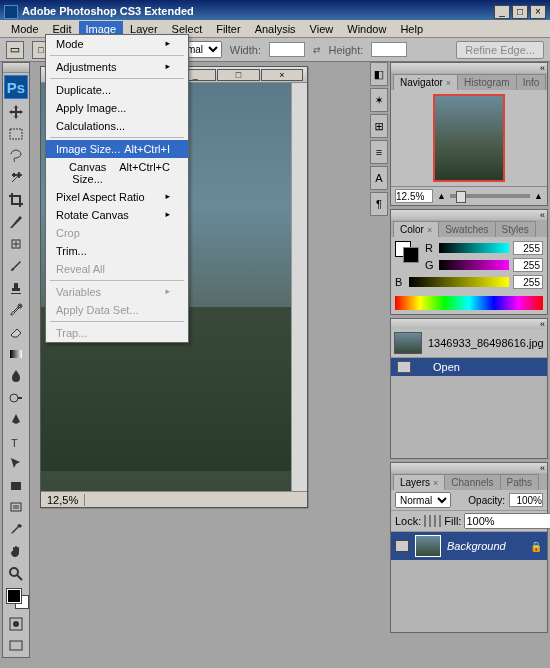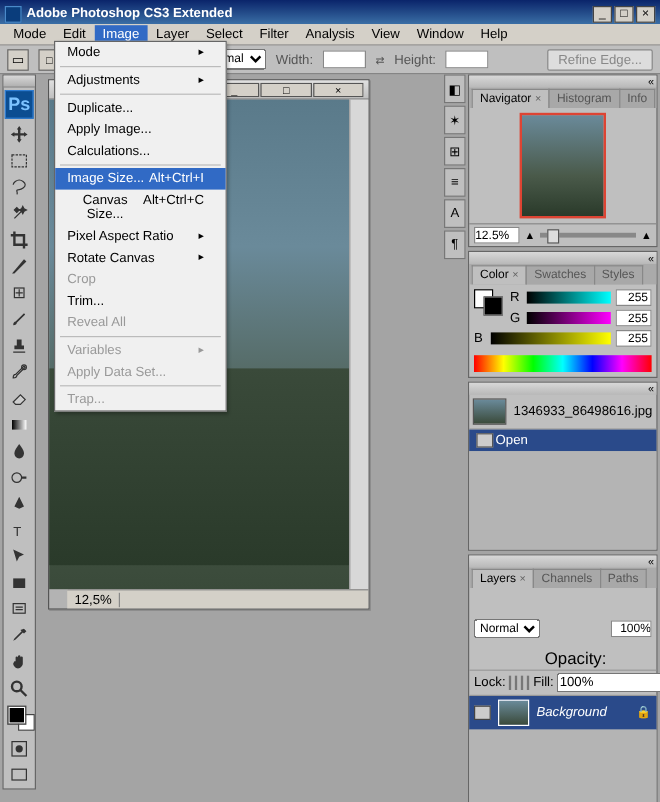--- a/index.html
+++ b/index.html
@@ -34,21 +34,21 @@
 .toolbox .bg { width: 14px; height: 14px; background: #fff; border: 1px solid #444; position: relative; margin-top: -8px; margin-left: 8px; }
 .toolbox .ps-logo { width: 24px; height: 24px; margin: 2px auto; background: #0b4d91; border: 1px solid #2e7cd1; color: #7cc3ff; display: flex; align-items: center; justify-content: center; font-weight: bold; font-size: 15px; }
 
 .doc-window { position: absolute; left: 40px; top: 4px; width: 268px; height: 442px; background: #b3b3b3; border: 1px solid #555; box-shadow: 1px 1px 0 #888; }
 .doc-title { background: linear-gradient(#e0e0e0, #c0c0c0); height: 16px; display: flex; align-items: center; padding: 0 4px; border-bottom: 1px solid #888; }
 .doc-title span { flex: 1; overflow: hidden; white-space: nowrap; }
 .doc-title .win-btns { display: flex; gap: 1px; }
 .doc-title .wb { width: 14px; height: 12px; background: #d4d0c8; border: 1px solid #555; font-size: 9px; line-height: 10px; text-align: center; }
 .doc-canvas { position: absolute; top: 16px; left: 0; right: 16px; bottom: 16px; background: linear-gradient(#5a7a8a 0%, #6a8a9a 30%, #4a5a4a 70%, #3a4a3a 100%); overflow: hidden; }
 .doc-canvas::before { content: ""; position: absolute; left: 0; right: 0; top: 55%; height: 40%; background: linear-gradient(#3a4a3a, #2a3a2a); }
-.doc-status { position: absolute; bottom: 0; left: 15px; right: 0; height: 16px; background: #d4d0c8; border-top: 1px solid #888; display: flex; align-items: center; }
+.doc-status { position: absolute; bottom: 0; left: 0; right: 0; height: 16px; background: #d4d0c8; border-top: 1px solid #888; display: flex; align-items: center; }
 .doc-status .zoom { padding: 0 6px; border-right: 1px solid #888; }
 .doc-scroll-v { position: absolute; right: 0; top: 16px; bottom: 16px; width: 16px; background: #d8d8d8; border-left: 1px solid #999; }
 
 .dropdown { position: absolute; left: 45px; top: 34px; width: 144px; background: #f0f0f0; border: 1px solid #666; box-shadow: 2px 2px 3px rgba(0,0,0,0.3); z-index: 100; }
 .dropdown .dd-item { padding: 3px 18px 3px 10px; cursor: pointer; display: flex; justify-content: space-between; text-align: center; }
 .dropdown .dd-item.has-sub::after { content: "▸"; font-size: 9px; }
 .dropdown .dd-item.highlighted { background: #316ac5; color: #fff; }
 .dropdown .dd-item.disabled { color: #999; cursor: default; }
 .dropdown .dd-sep { height: 1px; background: #bbb; margin: 2px 4px; }
 
@@ -77,26 +77,26 @@
 .color .slider-row .lbl { width: 10px; }
 .color .slider-row .bar { flex: 1; height: 10px; }
 .color .slider-row input { width: 30px; height: 14px; border: 1px solid #888; font-size: 10px; text-align: right; padding-right: 2px; }
 .color .bar.r { background: linear-gradient(to right, #000, cyan); }
 .color .bar.g { background: linear-gradient(to right, #000, magenta); }
 .color .bar.b { background: linear-gradient(to right, #000, yellow); }
 .color .spectrum { height: 14px; background: linear-gradient(to right, red, yellow, lime, cyan, blue, magenta, red); margin-top: 4px; }
 
 .history .thumb-row { display: flex; align-items: center; gap: 6px; padding: 3px; border-bottom: 1px solid #999; }
 .history .thumb { width: 28px; height: 22px; background: linear-gradient(#6a8a9a, #3a4a3a); border: 1px solid #555; }
-.history .step { background: #2a4a8a; color: #fff; padding: 3px 6px; display: flex; align-items: center; gap: 2px; }
+.history .step { background: #2a4a8a; color: #fff; padding: 3px 6px; display: flex; align-items: center; gap: 22px; }
 .history .step .ico { width: 14px; height: 12px; background: #ccc; border: 1px solid #555; }
 
 .layers .controls { display: flex; align-items: center; gap: 4px; padding: 2px 4px; border-bottom: 1px solid #999; }
 .layers .controls select { width: 56px; height: 16px; font-size: 10px; }
-.layers .controls .opa { margin-left: auto; font-size: 14px; margin-top: 48px; }
+.layers .controls .opa { margin-left: auto; font-size: 10px; }
 .layers .controls input { width: 34px; height: 14px; font-size: 10px; border: 1px solid #888; text-align: right; }
 .layers .lockrow { display: flex; align-items: center; gap: 3px; padding: 2px 4px; border-bottom: 1px solid #999; font-size: 10px; }
 .layers .lockrow .lk { width: 12px; height: 12px; border: 1px solid #777; background: #ddd; }
 .layers .layer { background: #2a4a8a; color: #fff; display: flex; align-items: center; gap: 6px; padding: 3px 4px; }
 .layers .layer .eye { width: 14px; height: 12px; background: #ccc; border: 1px solid #444; }
 .layers .layer .lthumb { width: 26px; height: 22px; background: linear-gradient(#6a8a9a, #3a4a3a); border: 1px solid #fff; }
 .layers .layer .lname { font-style: italic; flex: 1; }
 .layers .layer .lock { font-size: 10px; }
 .layers .blank { height: 72px; background: #b4b4b4; }
 

